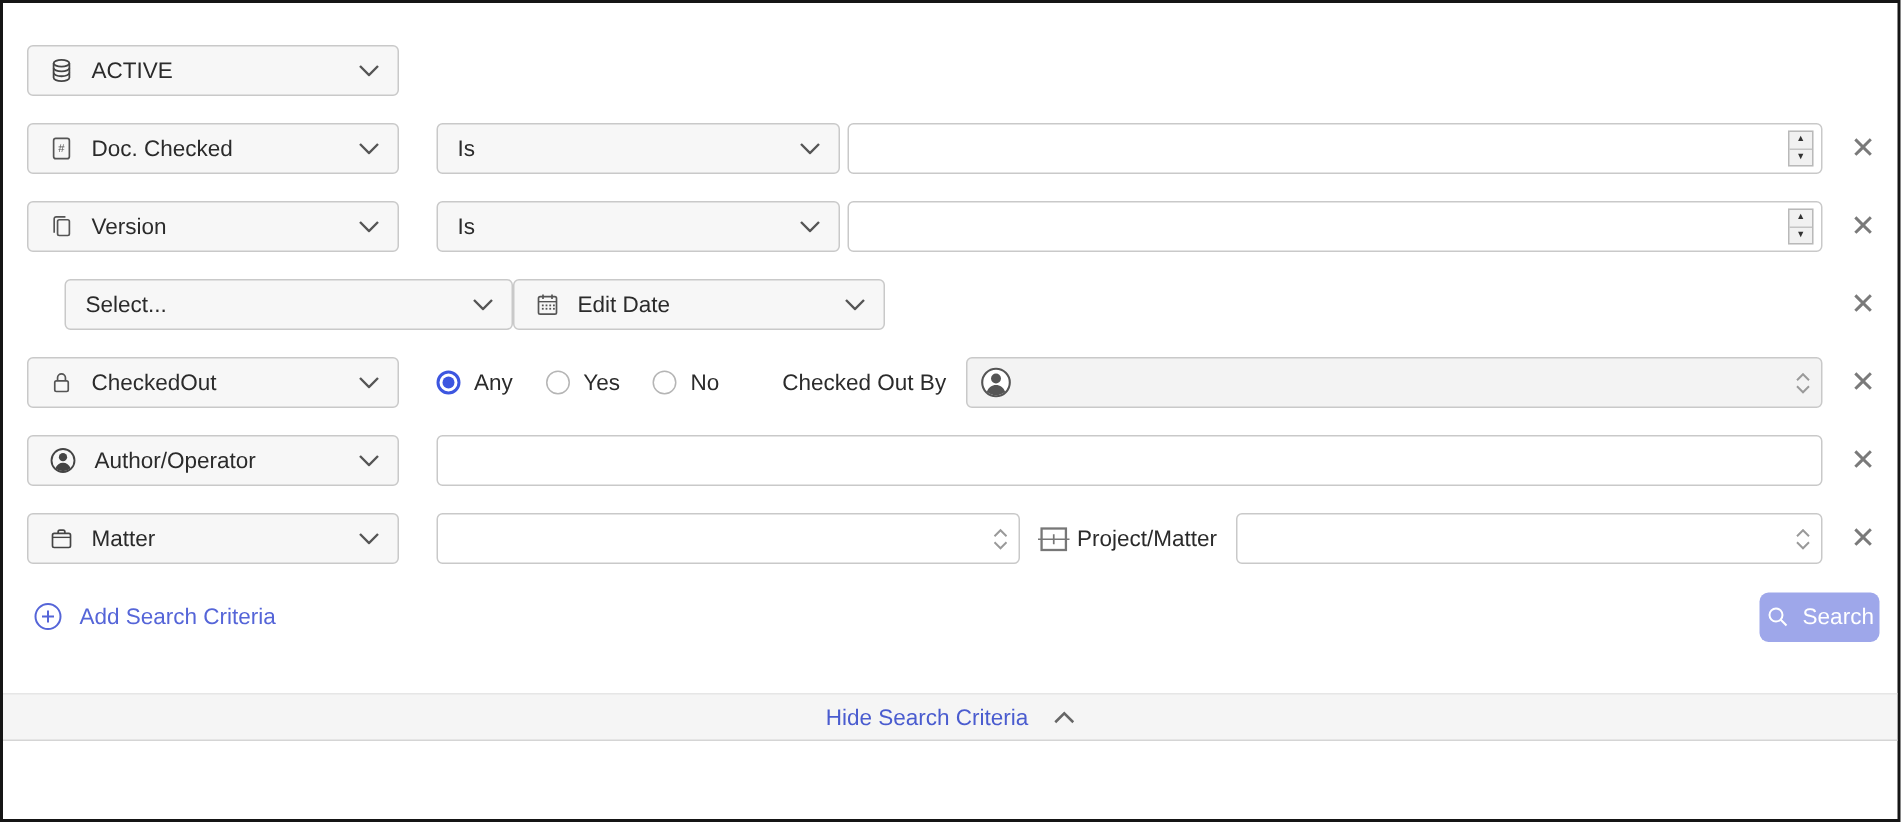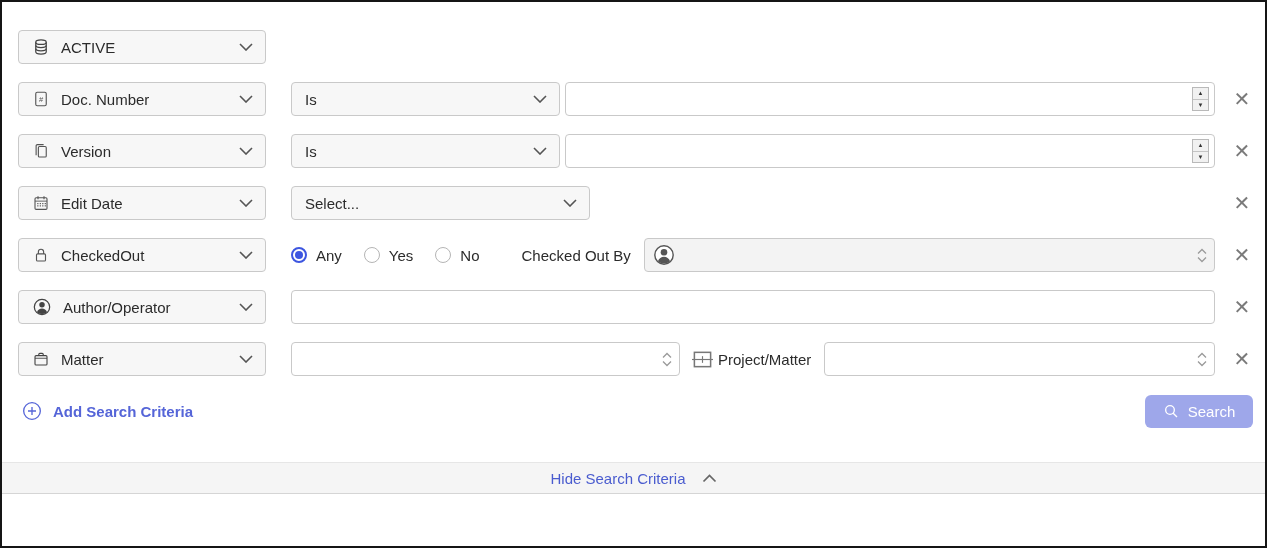--- a/index.html
+++ b/index.html
@@ -53,22 +53,22 @@
   .text-input-plain{flex:1;margin-left:25px;height:34px;border:1px solid var(--control-border);border-radius:4px;
       background:#fff;padding:0 10px;font-size:14px;font-family:inherit;outline:none;}
 
   .client-combo{width:389px;flex:0 0 389px;margin-left:25px;}
   .matter-icon-wrap{margin-left:11px;display:flex;align-items:center;}
   .matter-label{margin-left:4px;white-space:nowrap;}
   .matter-combo{flex:1;margin-left:13px;}
 
   .actions-row{display:flex;align-items:center;height:34px;}
   .add-link{display:flex;align-items:center;gap:11px;margin-left:4px;color:var(--link-blue);
-      font-size:15px;cursor:pointer;font-weight:bold;}
-  .search-btn{margin-left:auto;width:108px;height:33px;border:none;border-radius:6px;background:var(--search-btn);
+      font-size:15px;cursor:pointer;}
+  .search-btn{margin-left:auto;width:80px;height:33px;border:none;border-radius:6px;background:var(--search-btn);
       color:#fff;font-size:15px;font-family:inherit;display:flex;align-items:center;justify-content:center;gap:9px;cursor:pointer;}
 
   .footer-strip{position:absolute;left:0;right:0;top:460px;height:32px;background:var(--footer-bg);
       border-top:1px solid #e6e6e6;border-bottom:1px solid #d5d5d5;
       display:flex;align-items:center;justify-content:center;gap:16px;}
   .hide-link{color:var(--hide-blue);font-size:15px;cursor:pointer;display:flex;align-items:center;gap:16px;}
   .icon{display:flex;align-items:center;justify-content:center;}
 </style>
 </head>
 <body>
@@ -98,21 +98,21 @@
     </div>
 
     <div class="row">
       <div class="dd dd-field">
         <span class="icon">
           <svg width="18" height="18" viewBox="0 0 24 24">
               <rect x="5" y="3" width="14" height="18" rx="2" fill="none" stroke="#555" stroke-width="1.5"></rect>
               <text x="12" y="15.5" font-size="10" text-anchor="middle" fill="#555" font-family="Liberation Sans">#</text>
             </svg>
         </span>
-        <span>Doc. Number</span>
+        <span>Doc. Checked</span>
         <span class="chev">
           <svg width="14" height="8" viewBox="0 0 14 8">
               <path d="M1 1l6 6 6-6" fill="none" stroke="#555" stroke-width="1.6"></path>
             </svg>
         </span>
       </div>
       <div class="dd dd-op">
         <span>Is</span>
         <span class="chev">
           <svg width="14" height="8" viewBox="0 0 14 8">
@@ -157,20 +157,28 @@
         <input type="text" value="" style="">
         <span class="spinner">
             <span>▲</span>
             <span>▼</span>
           </span>
       </div>
       <span class="x-btn">✕</span>
     </div>
 
     <div class="row">
+      <div class="dd dd-select">
+        <span>Select...</span>
+        <span class="chev">
+          <svg width="14" height="8" viewBox="0 0 14 8">
+              <path d="M1 1l6 6 6-6" fill="none" stroke="#555" stroke-width="1.6"></path>
+            </svg>
+        </span>
+      </div>
       <div class="dd dd-field">
         <span class="icon">
           <svg width="18" height="18" viewBox="0 0 24 24">
               <rect x="4" y="5" width="16" height="15.5" rx="1.5" fill="none" stroke="#555" stroke-width="1.5"></rect>
               <path d="M4 9.5h16" stroke="#555" stroke-width="1.2"></path>
               <path d="M8 3v4M16 3v4" stroke="#555" stroke-width="1.5"></path>
               <g fill="#555">
                 <rect x="7" y="12" width="1.6" height="1.6"></rect>
                 <rect x="10.3" y="12" width="1.6" height="1.6"></rect>
                 <rect x="13.6" y="12" width="1.6" height="1.6"></rect>
@@ -182,28 +190,20 @@
               </g>
             </svg>
         </span>
         <span>Edit Date</span>
         <span class="chev">
           <svg width="14" height="8" viewBox="0 0 14 8">
               <path d="M1 1l6 6 6-6" fill="none" stroke="#555" stroke-width="1.6"></path>
             </svg>
         </span>
       </div>
-      <div class="dd dd-select">
-        <span>Select...</span>
-        <span class="chev">
-          <svg width="14" height="8" viewBox="0 0 14 8">
-              <path d="M1 1l6 6 6-6" fill="none" stroke="#555" stroke-width="1.6"></path>
-            </svg>
-        </span>
-      </div>
       <span class="x-btn" style="margin-left:auto;">✕</span>
     </div>
 
     <div class="row">
       <div class="dd dd-field">
         <span class="icon">
           <svg width="18" height="18" viewBox="0 0 24 24">
               <rect x="6" y="10.5" width="12" height="9.5" rx="1.5" fill="none" stroke="#555" stroke-width="1.5"></rect>
               <path d="M8.5 10.5V7.8a3.5 3.5 0 0 1 7 0v2.7" fill="none" stroke="#555" stroke-width="1.5"></path>
             </svg>

